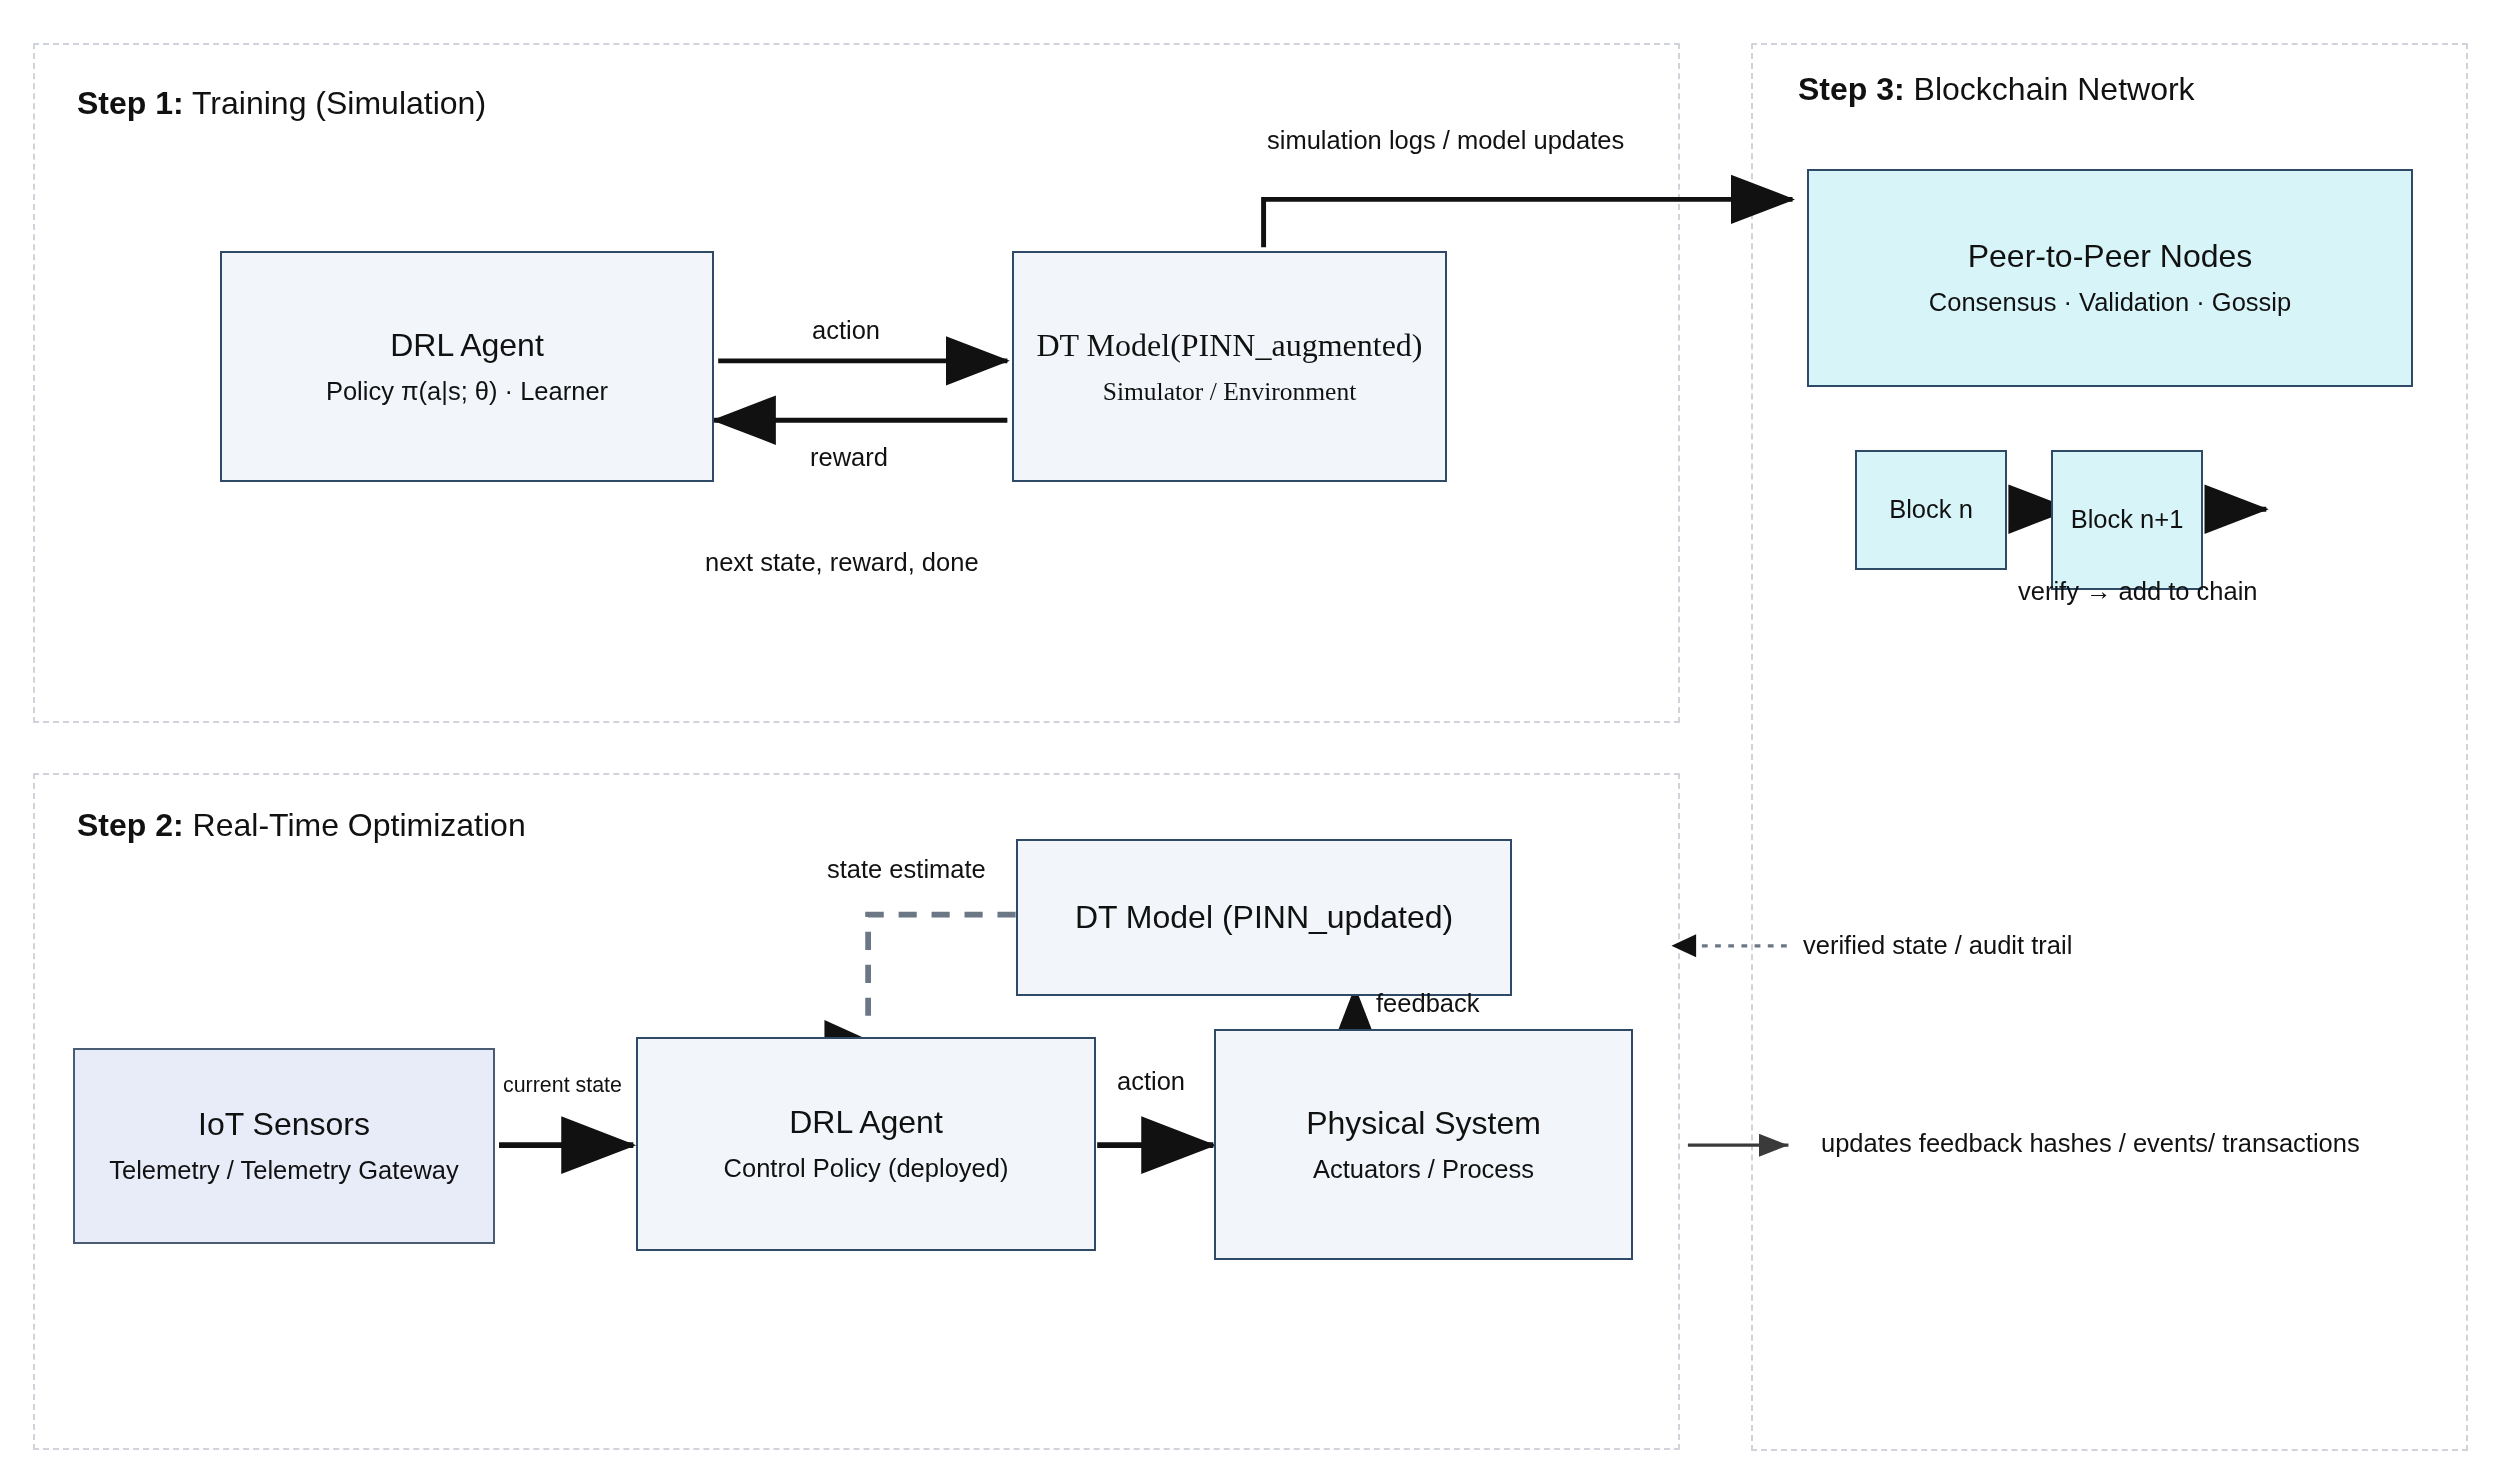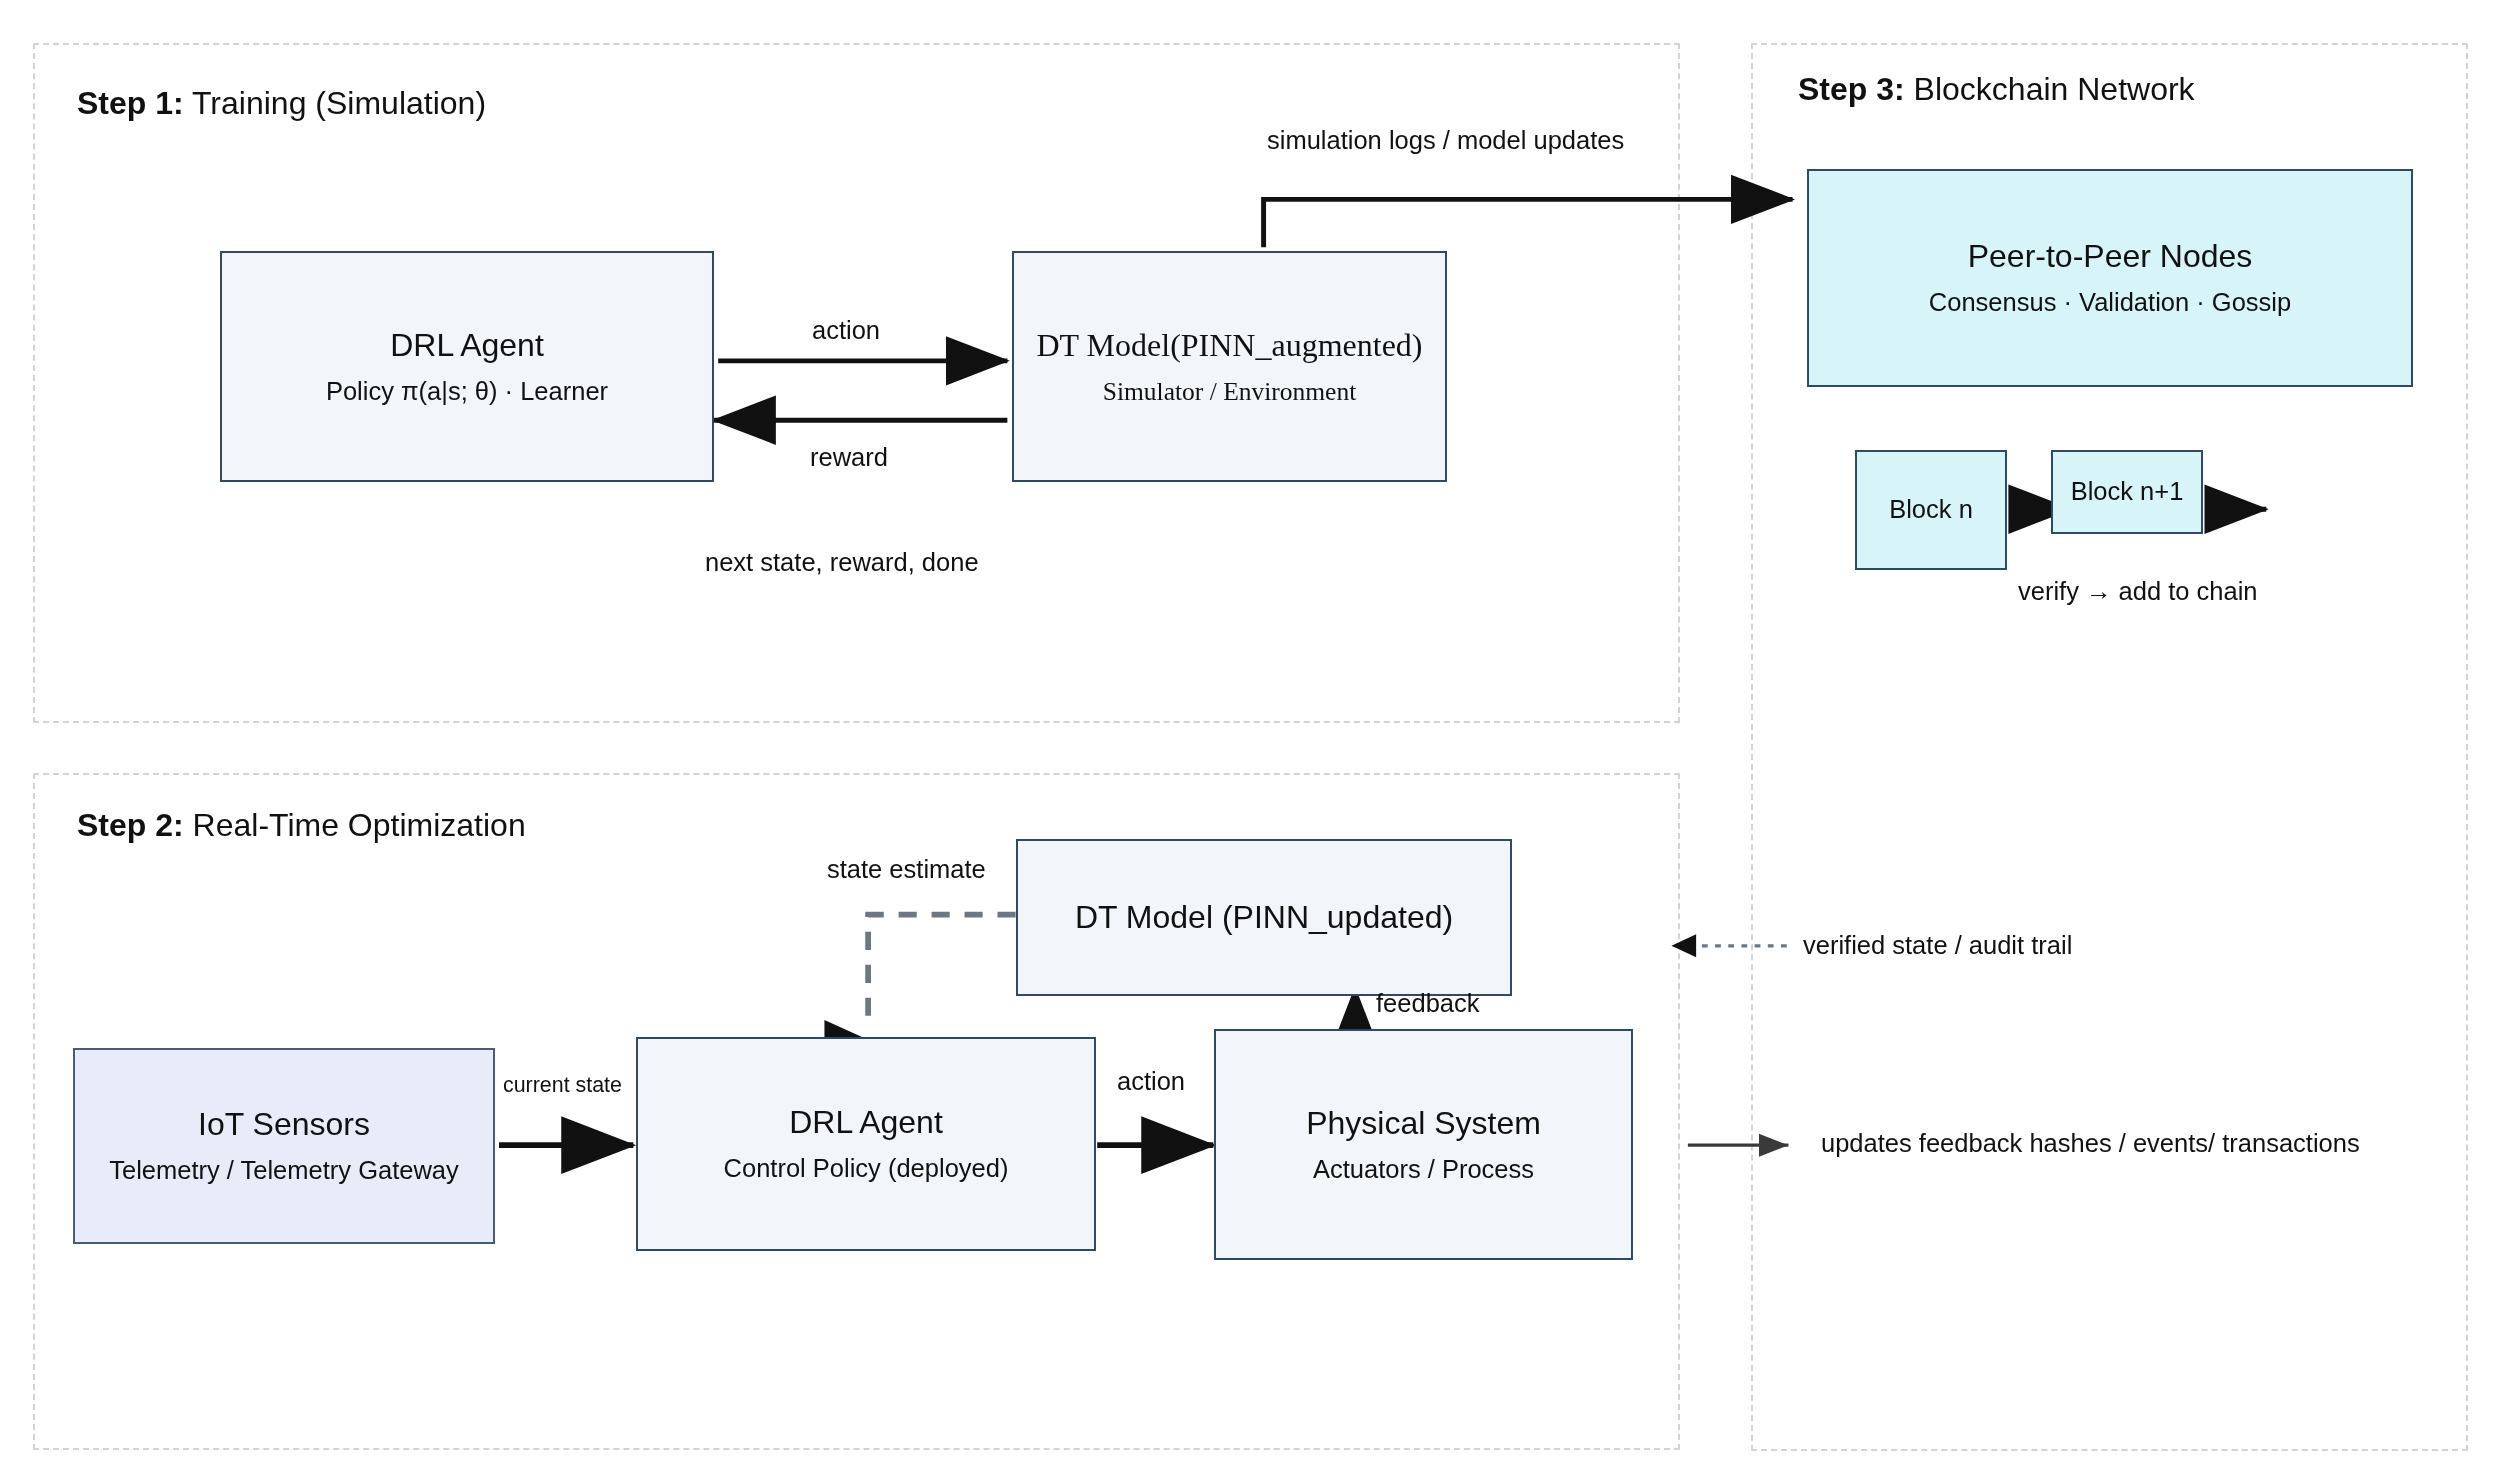--- a/index.html
+++ b/index.html
@@ -121,21 +121,21 @@
   <div class="edge-label" style="left:1267px;top:126px;">simulation logs / model updates</div>
 
   <div class="node cyan" style="left:1807px;top:169px;width:606px;height:218px;">
     <div class="t1">Peer-to-Peer Nodes</div>
     <div class="t2">Consensus · Validation · Gossip</div>
   </div>
 
   <div class="node blk" style="left:1855px;top:450px;width:152px;height:120px;">
     <div class="t1">Block n</div>
   </div>
-  <div class="node blk" style="left:2051px;top:450px;width:152px;height:84px;">
+  <div class="node blk" style="left:2051px;top:450px;width:152px;height:140px;">
     <div class="t1">Block n+1</div>
   </div>
 
   <div class="edge-label" style="left:2018px;top:577px;">verify → add to chain</div>
 
   <div class="edge-label" style="left:1803px;top:931px;">verified state / audit trail</div>
   <div class="edge-label" style="left:1821px;top:1129px;">updates feedback hashes / events/ transactions</div>
 
   <div class="node lav" style="left:73px;top:1048px;width:422px;height:196px;">
     <div class="t1">IoT Sensors</div>

